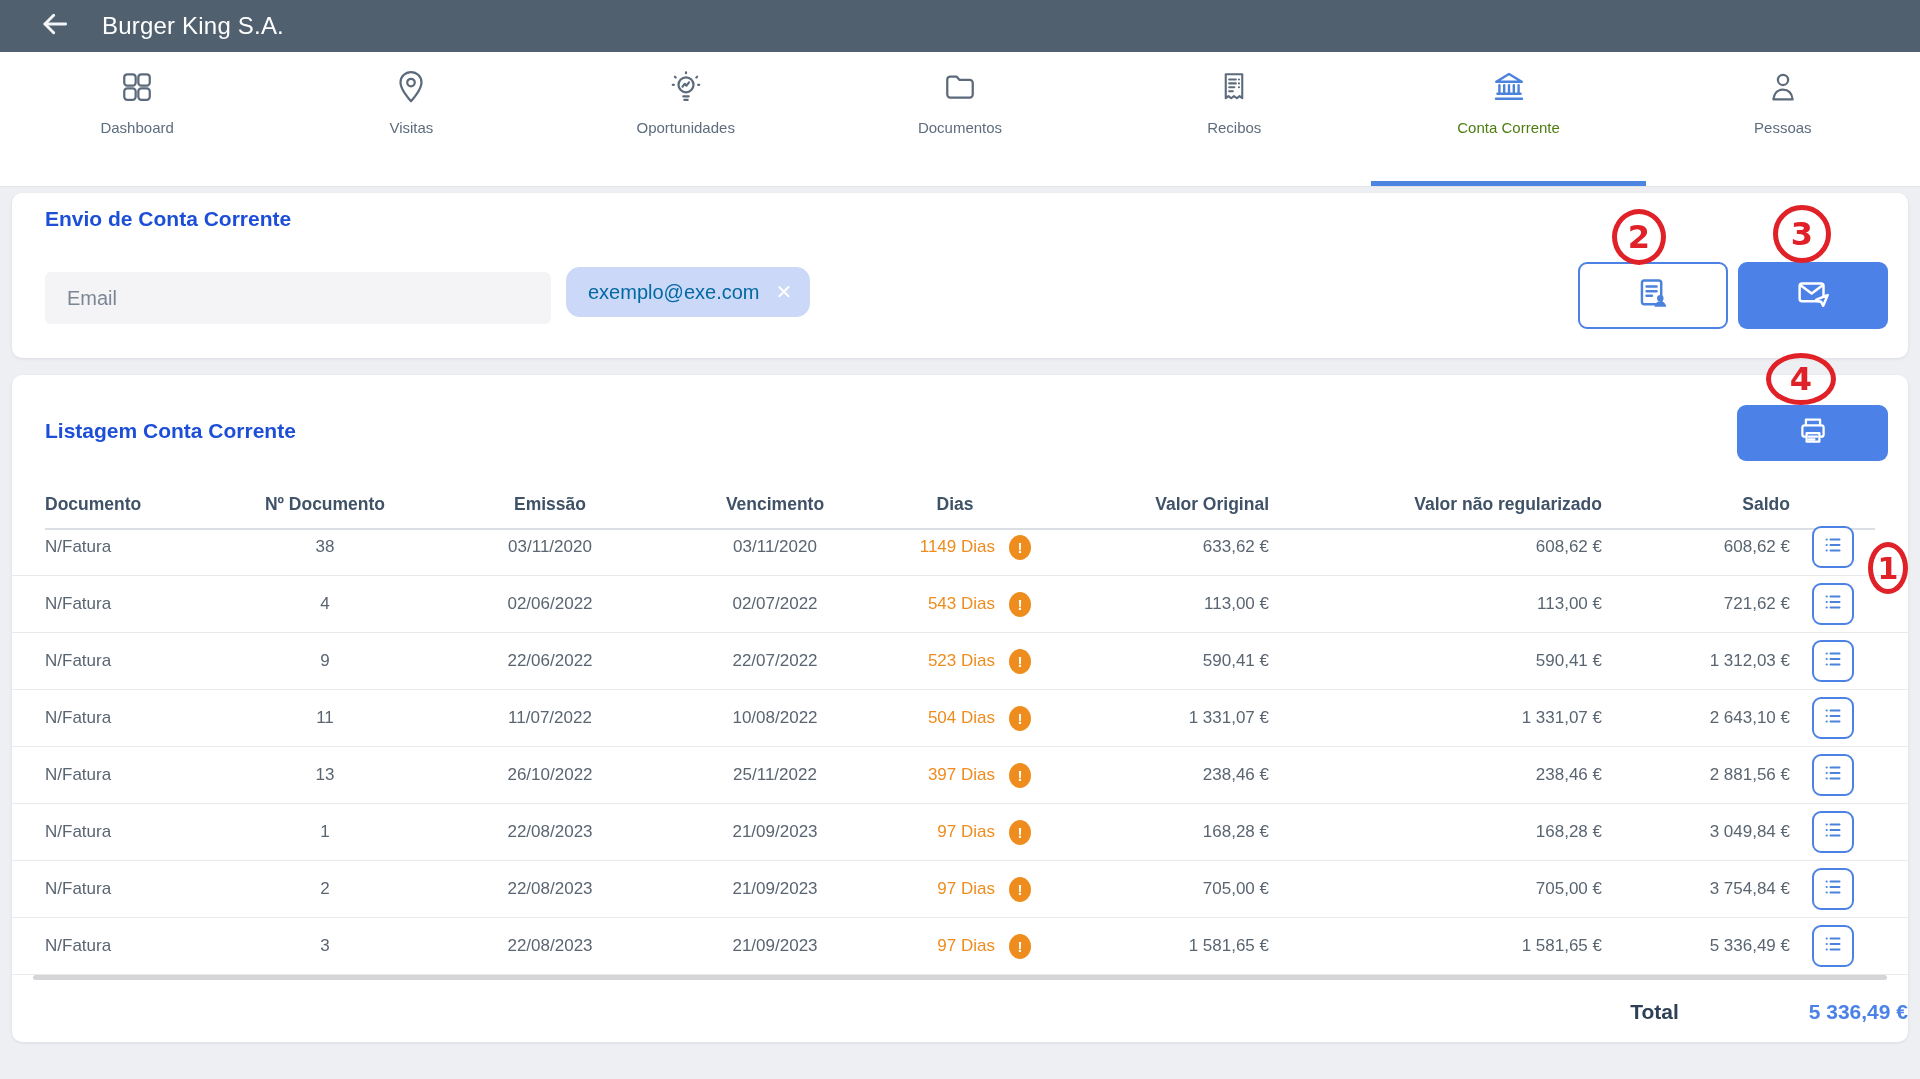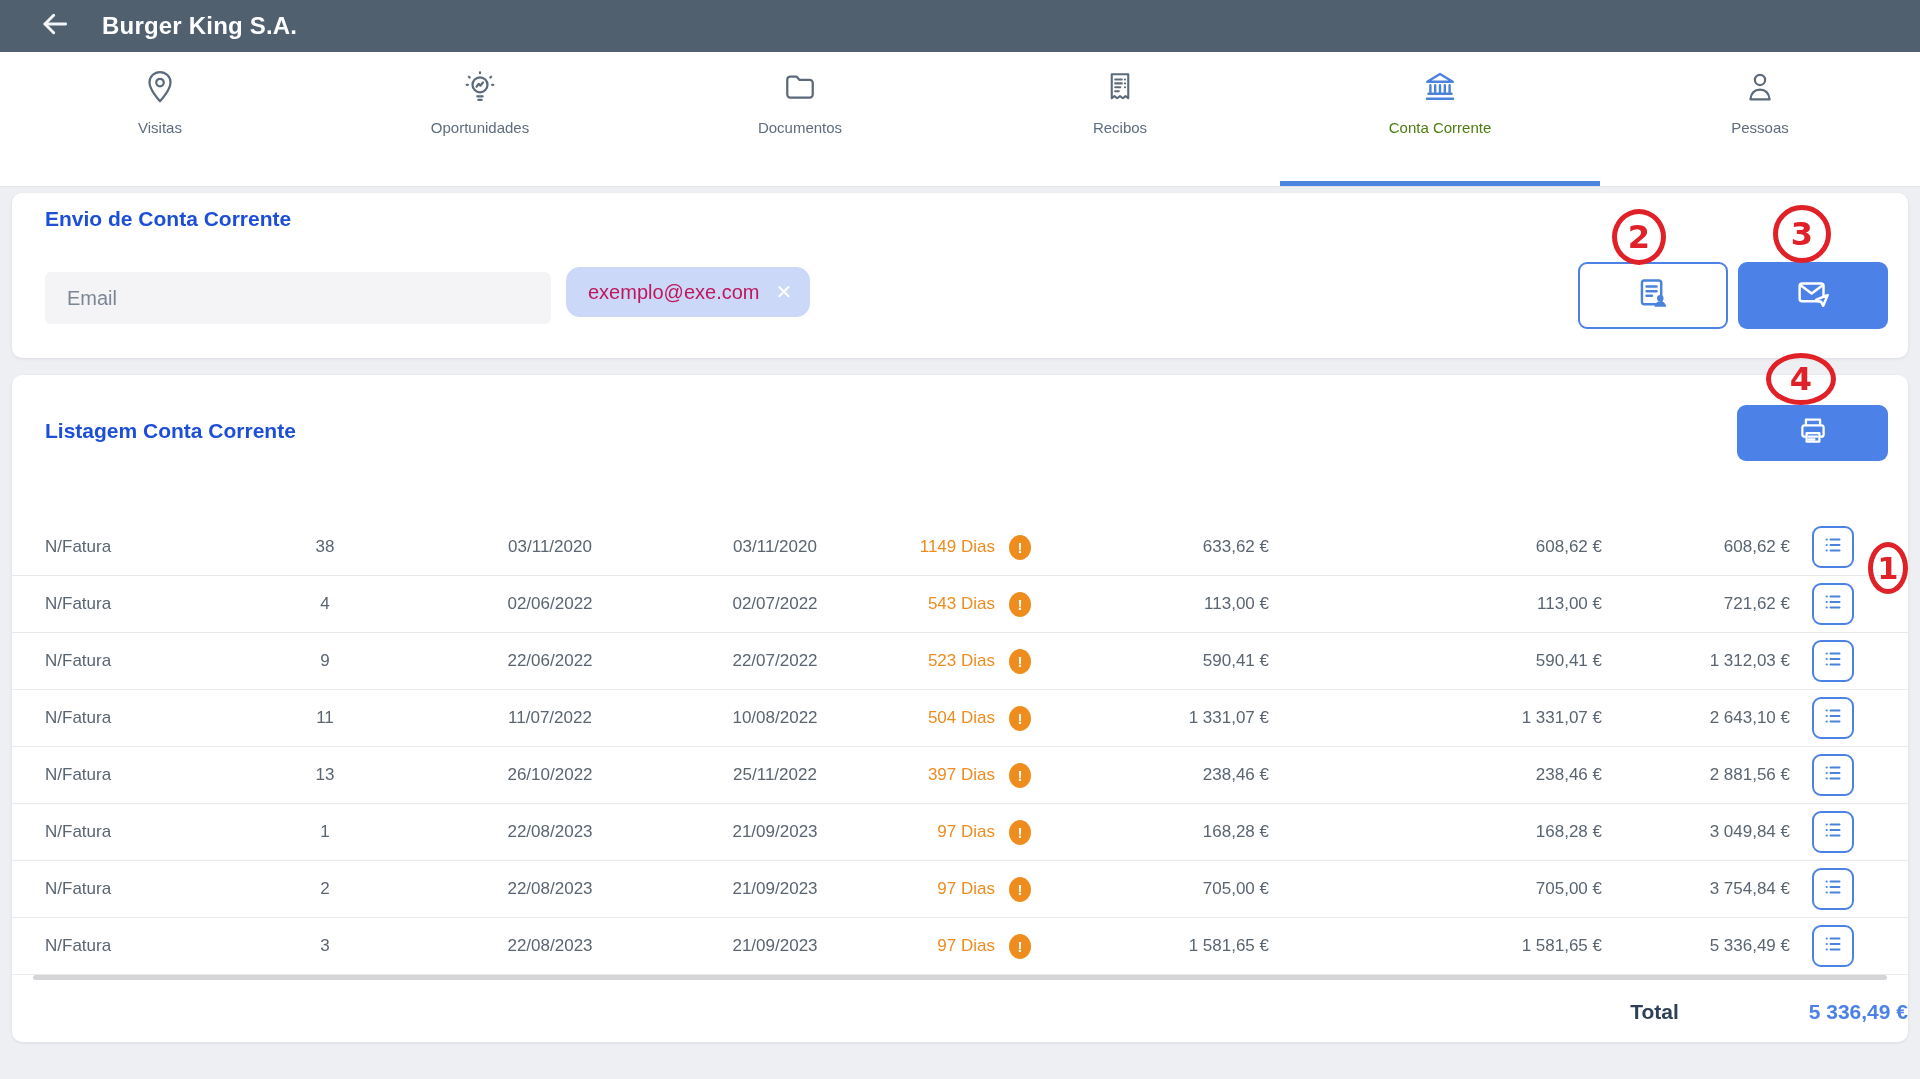--- a/index.html
+++ b/index.html
@@ -3,21 +3,21 @@
 <meta charset="utf-8">
 <style>
   html,body{margin:0;padding:0;}
   .app{position:relative;width:1920px;height:1079px;background:#edeff3;overflow:hidden;
        font-family:"Liberation Sans",sans-serif;-webkit-font-smoothing:antialiased;}
 
   
   .topbar{position:absolute;left:0;top:0;width:1920px;height:52px;background:#50606f;
           display:flex;align-items:center;padding-left:38px;box-sizing:border-box;gap:30px;}
   .back-btn{width:34px;height:34px;display:flex;align-items:center;justify-content:center;cursor:pointer;}
-  .topbar-title{color:#ffffff;font-size:24px;font-weight:700;letter-spacing:.2px;}
+  .topbar-title{color:#ffffff;font-size:24px;font-weight:400;letter-spacing:.2px;}
 
   
   .nav{position:absolute;left:0;top:52px;width:1920px;height:135px;background:#ffffff;
        display:flex;border-bottom:1px solid #e2e4e8;box-sizing:border-box;}
   .nav-item{position:relative;flex:1 1 0;display:flex;flex-direction:column;align-items:center;
             padding-top:17px;color:#5c6b7b;cursor:pointer;}
   .nav-item .nav-label{margin-top:10px;font-size:15px;color:#5e6d7d;}
   .nav-item svg{width:36px;height:36px;}
   .nav-item.active{color:#4b82db;}
   .nav-item.active .nav-label{color:#4d7c0f;}
@@ -30,21 +30,21 @@
   .card2{top:375px;height:667px;}
   .section-title{position:absolute;left:33px;font-size:21px;font-weight:700;color:#1d4ed8;}
 
   
   .email-input{position:absolute;left:33px;top:79px;width:506px;height:52px;background:#f4f4f6;
                border:none;outline:none;border-radius:6px;padding:0 22px;box-sizing:border-box;
                font-size:20px;color:#5a6572;font-family:"Liberation Sans",sans-serif;}
   .email-input::placeholder{color:#7d8694;opacity:1;}
   .chip{position:absolute;left:554px;top:74px;height:50px;background:#cbd8f8;border-radius:14px;
         display:flex;align-items:center;padding:0 18px 0 22px;gap:16px;}
-  .chip-text{font-size:20px;color:#be185d;}
+  .chip-text{font-size:20px;color:#0369a1;}
   .chip-close{font-size:20px;color:#ffffff;cursor:pointer;line-height:1;}
   .btn{position:absolute;width:150px;height:67px;border-radius:9px;display:flex;align-items:center;
        justify-content:center;cursor:pointer;box-sizing:border-box;}
   .btn svg{width:37px;height:37px;}
   .btn-outline{left:1566px;top:69px;background:#ffffff;border:2px solid #4c82e4;}
   .btn-fill{left:1726px;top:69px;background:#4c82e8;}
 
   
   .print-btn{left:1725px;top:30px;width:151px;height:56px;background:#4c82e8;border-radius:9px;
              position:absolute;display:flex;align-items:center;justify-content:center;cursor:pointer;}
@@ -94,20 +94,29 @@
             <path d="M20 12H4.5"></path>
             <path d="M11 5.5L4.5 12l6.5 6.5"></path>
           </svg>
       </span>
     </div>
     <div class="topbar-title">Burger King S.A.</div>
   </div>
 
   <div class="nav">
     <div class="nav-item">
+      <span><svg viewBox="0 0 24 24" fill="none" stroke="currentColor" stroke-width="1.5">
+            <rect x="3.5" y="3.5" width="7.6" height="7.6" rx="2"></rect>
+            <rect x="12.9" y="3.5" width="7.6" height="7.6" rx="2"></rect>
+            <rect x="3.5" y="12.9" width="7.6" height="7.6" rx="2"></rect>
+            <rect x="12.9" y="12.9" width="7.6" height="7.6" rx="2"></rect>
+          </svg></span>
+      <span class="nav-label">Dashboard</span>
+    </div>
+    <div class="nav-item">
       <span><svg viewBox="0 0 24 24" fill="none" stroke="currentColor" stroke-width="1.5" stroke-linejoin="round">
             <path d="M12 21.5C12 21.5 5 14 5 9a7 7 0 0 1 14 0c0 5-7 12.5-7 12.5Z"></path>
             <circle cx="12" cy="9" r="2.5"></circle>
           </svg></span>
       <span class="nav-label">Visitas</span>
     </div>
     <div class="nav-item">
       <span><svg viewBox="0 0 24 24" fill="none" stroke="currentColor" stroke-width="1.5" stroke-linecap="round" stroke-linejoin="round">
             <circle cx="12" cy="10.5" r="5"></circle>
             <path d="M10.2 18.2h3.6M10.9 20.6h2.2"></path>
@@ -182,20 +191,31 @@
       <span>
         <svg viewBox="0 0 24 24" fill="none" stroke="#ffffff" stroke-width="1.6" stroke-linecap="round" stroke-linejoin="round">
             <path d="M7 8V4h10v4"></path>
             <rect x="4.5" y="8" width="15" height="8" rx="1.6"></rect>
             <rect x="7.5" y="13.5" width="9" height="6" fill="#4c82e8"></rect>
             <path d="M9 16h6M9 18h4"></path>
           </svg>
       </span>
     </div>
 
+    <div class="thead grid-cols">
+      <div>Documento</div>
+      <div class="c-center">Nº Documento</div>
+      <div class="c-center">Emissão</div>
+      <div class="c-center">Vencimento</div>
+      <div class="c-center">Dias</div>
+      <div class="c-right">Valor Original</div>
+      <div class="c-right">Valor não regularizado</div>
+      <div class="c-right">Saldo</div>
+      <div></div>
+    </div>
 
     <div class="rows-clip">
 
       <div class="trow grid-cols">
         <div>N/Fatura</div>
         <div class="c-center">38</div>
         <div class="c-center">03/11/2020</div>
         <div class="c-center">03/11/2020</div>
         <div class="c-dias">
             <span>1149 Dias</span>

